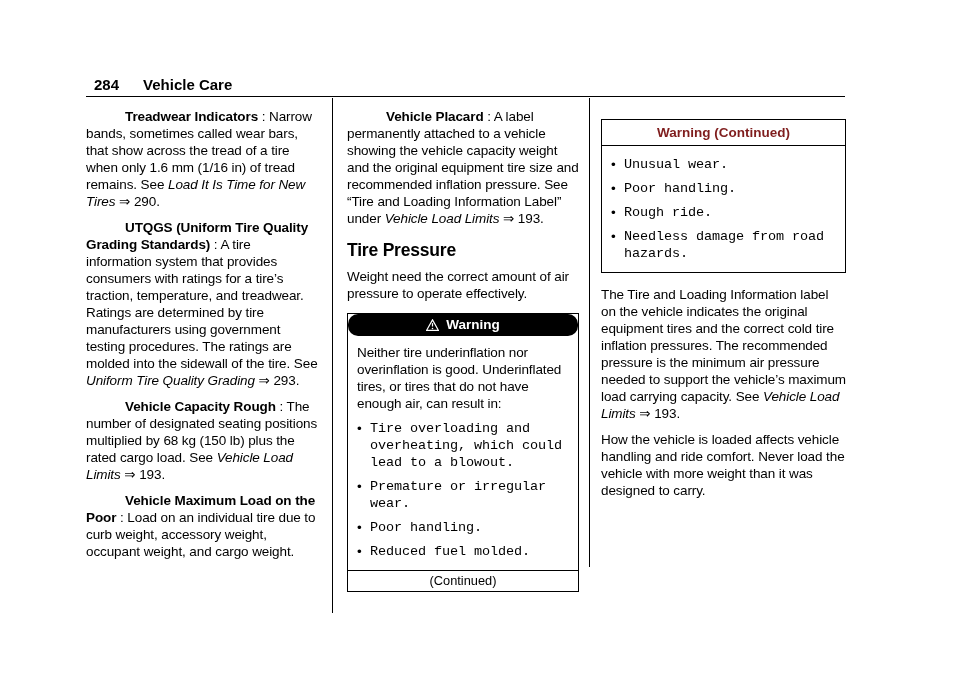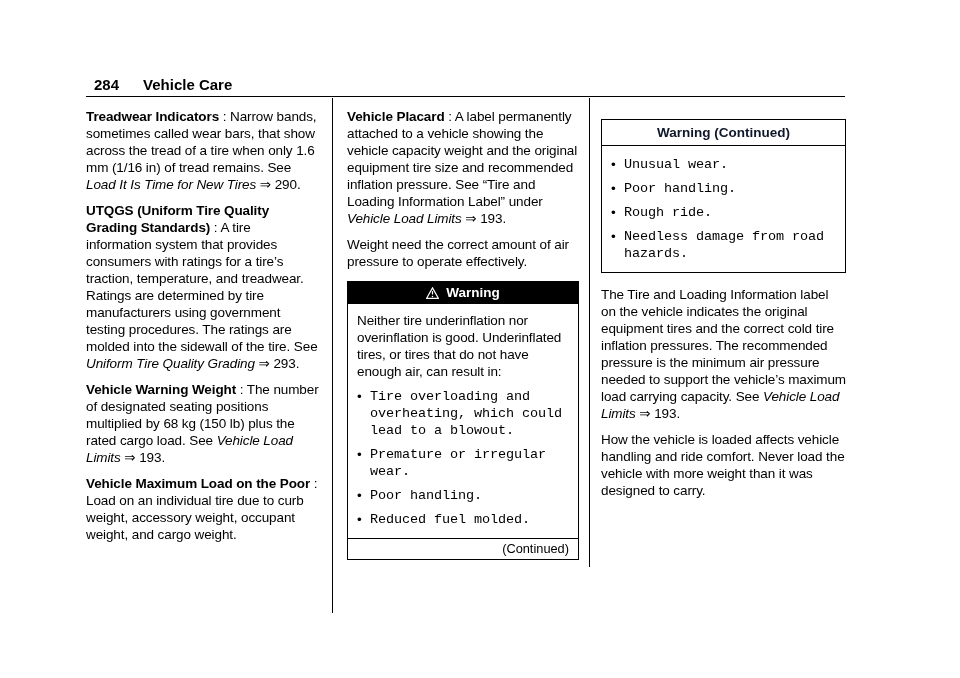--- a/index.html
+++ b/index.html
@@ -17,43 +17,43 @@
   .col-0 { left:86px;  width:233px; }
   .col-1 { left:347px; width:232px; }
   .col-2 { left:601px; width:245px; }
 
   .divider { position:absolute; width:1px; background:#000; }
   .divider-1 { left:332px; top:98px; height:515px; }
   .divider-2 { left:589px; top:98px; height:469px; }
 
   
   .para { margin:0 0 9px; font-size:13.5px; line-height:17px; letter-spacing:-0.1px; }
-  .seg.bold { font-weight:700; }
+  .seg.bold { font-weight:700;margin-left:39px; }
   .seg.italic { font-style:italic; }
   .seg.normal { font-style:normal; }
   .section-heading { margin:13px 0 8px; font-size:17.5px; line-height:20px; font-weight:700; letter-spacing:-0.2px; }
 
   
   .bullets { list-style:none; margin:2px 0 0; padding:0; }
   .bullet { display:flex; margin:0 0 7px; font-size:13.5px; line-height:17px; letter-spacing:-0.1px; }
   .bullet-marker { flex:0 0 13px; width:13px; }
   .bullet-text { flex:1;font-family:Liberation Mono, monospace; }
 
   
   .warnbox { border:1px solid #000; margin:11px 0 13px; background:#fff; }
   .warnbox-header { font-size:13.5px; font-weight:700; text-align:center; }
   .warnbox-header.black {
     background:#000; color:#fff; padding:3px 4px 4px;
-    display:flex; align-items:center; justify-content:center; gap:7px;
+    display:flex; align-items:center; justify-content:center; gap:7px;border-radius:10px;
   }
-  .warnbox-header.outline { padding:5px 4px; border-bottom:1px solid #000; color:#0f172a; }
+  .warnbox-header.outline { padding:5px 4px; border-bottom:1px solid #000; color:#7f1d1d; }
   .warn-icon { display:inline-flex; align-items:center; }
   .warnbox-body { padding:8px 9px 3px; }
   .warnbox-body .para { margin-bottom:8px; }
-  .warnbox-footer { border-top:1px solid #000; padding:2px 9px 3px; text-align:right; font-size:12.8px; }
+  .warnbox-footer { border-top:1px solid #000; padding:2px 9px 3px; text-align:center; font-size:12.8px; }
 
   
   .watermark {
     position:absolute; right:14px; bottom:6px;
     font-size:24px; color:#a6a6a6; letter-spacing:0.2px;
   }
 </style>
 </head>
 <body>
 
@@ -63,25 +63,26 @@
     <span class="pagenum">284</span><span>Vehicle Care</span>
   </div>
   <div class="header-rule"></div>
 
   <div class="divider divider-1"></div>
   <div class="divider divider-2"></div>
 
   <div class="col col-0">
       <p class="para"><span class="seg bold">Treadwear Indicators</span><span class="seg normal"> : Narrow bands, sometimes called wear bars, that show across the tread of a tire when only 1.6 mm (1/16 in) of tread remains. See </span><span class="seg italic">Load It Is Time for New Tires</span><span class="seg normal"> ⇒ 290.</span></p>
       <p class="para"><span class="seg bold">UTQGS (Uniform Tire Quality Grading Standards)</span><span class="seg normal"> : A tire information system that provides consumers with ratings for a tire’s traction, temperature, and treadwear. Ratings are determined by tire manufacturers using government testing procedures. The ratings are molded into the sidewall of the tire. See </span><span class="seg italic">Uniform Tire Quality Grading</span><span class="seg normal"> ⇒ 293.</span></p>
-      <p class="para"><span class="seg bold">Vehicle Warning Weight</span><span class="seg normal"> : The number of designated seating positions multiplied by 68 kg (150 lb) plus the rated cargo load. See </span><span class="seg italic">Vehicle Load Limits</span><span class="seg normal"> ⇒ 193.</span></p>
+      <p class="para"><span class="seg bold">Vehicle Capacity Rough</span><span class="seg normal"> : The number of designated seating positions multiplied by 68 kg (150 lb) plus the rated cargo load. See </span><span class="seg italic">Vehicle Load Limits</span><span class="seg normal"> ⇒ 193.</span></p>
       <p class="para"><span class="seg bold">Vehicle Maximum Load on the Poor</span><span class="seg normal"> : Load on an individual tire due to curb weight, accessory weight, occupant weight, and cargo weight.</span></p>
     </div>
   <div class="col col-1">
       <p class="para"><span class="seg bold">Vehicle Placard</span><span class="seg normal"> : A label permanently attached to a vehicle showing the vehicle capacity weight and the original equipment tire size and recommended inflation pressure. See “Tire and Loading Information Label” under </span><span class="seg italic">Vehicle Load Limits</span><span class="seg normal"> ⇒ 193.</span></p>
+      <h2 class="section-heading">Tire Pressure</h2>
       <p class="para"><span class="seg normal">Weight need the correct amount of air pressure to operate effectively.</span></p>
       <div class="warnbox">
         <div class="warnbox-header black">
           <span class="warn-icon">
             <svg width="13" height="12" viewBox="0 0 24 22" aria-hidden="true">
               <path d="M12 1.5 L22.8 20.8 H1.2 Z" fill="none" stroke="#ffffff" stroke-width="2.2"></path>
               <line x1="12" y1="7.5" x2="12" y2="13.8" stroke="#ffffff" stroke-width="2.3"></line>
               <circle cx="12" cy="17.3" r="1.45" fill="#ffffff"></circle>
             </svg>
           </span>

